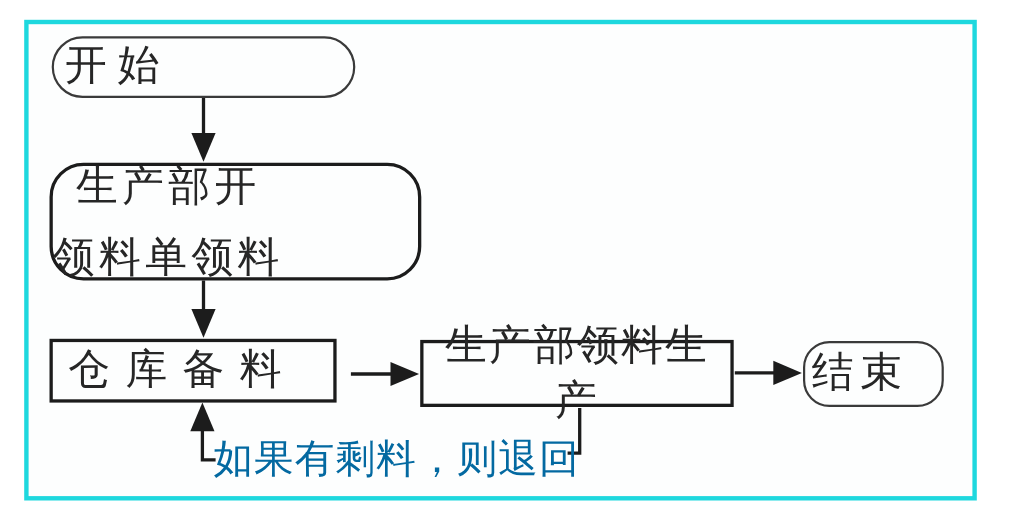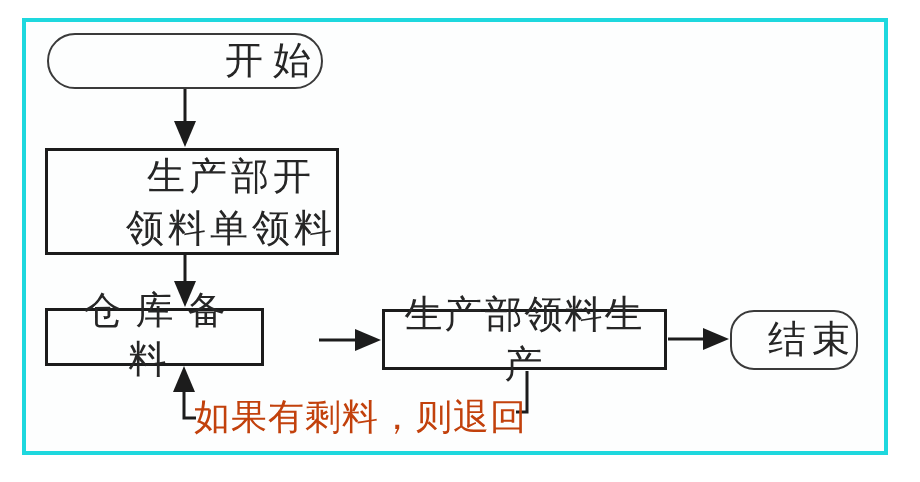--- a/index.html
+++ b/index.html
@@ -31,46 +31,46 @@
     top: 0;
     width: 920px;
     height: 482px;
     pointer-events: none;
   }
   .node {
     position: absolute;
     box-sizing: border-box;
     display: flex;
     align-items: center;
-    justify-content: flex-end;
+    justify-content: flex-start;
     background: #fdfefe;
     color: #262626;
     font-size: 38px;
     line-height: 1.3;
     text-align: center;
     white-space: pre-line;
   }
   .terminal {
     border: 2px solid #3a3a3a;
     border-radius: 28px;
   }
   .process {
     border: 3px solid #1c1c1c;
   }
   .node-start       { left: 47px;  top: 33px;  width: 276px; height: 56px;  letter-spacing: 10px; text-indent: 10px; }
-  .node-requisition { left: 45px;  top: 148px; width: 294px; height: 107px; line-height: 52px; letter-spacing: 4px; }
-  .node-warehouse   { left: 45px;  top: 308px; width: 219px; height: 58px;  letter-spacing: 14px; text-indent: 14px; font-family: Liberation Mono, monospace; }
+  .node-requisition { left: 45px;  top: 148px; width: 338px; height: 107px; line-height: 64px; letter-spacing: 4px; border-radius: 31px; }
+  .node-warehouse   { left: 45px;  top: 308px; width: 261px; height: 58px;  letter-spacing: 14px; text-indent: 14px; }
   .node-production  { left: 382px; top: 309px; width: 285px; height: 61px;  letter-spacing: 2px; }
   .node-end         { left: 730px; top: 310px; width: 128px; height: 60px;  letter-spacing: 6px; text-indent: 6px; border-radius: 24px; }
   .edge-label {
     position: absolute;
     left: 194px;
     top: 396px;
     width: 330px;
-    color: #c2410c;
+    color: #0369a1;
     font-size: 36px;
     line-height: 42px;
     letter-spacing: 1px;
     white-space: nowrap;
   }
 </style>
 </head>
 <body>
 
 <div class="page">

